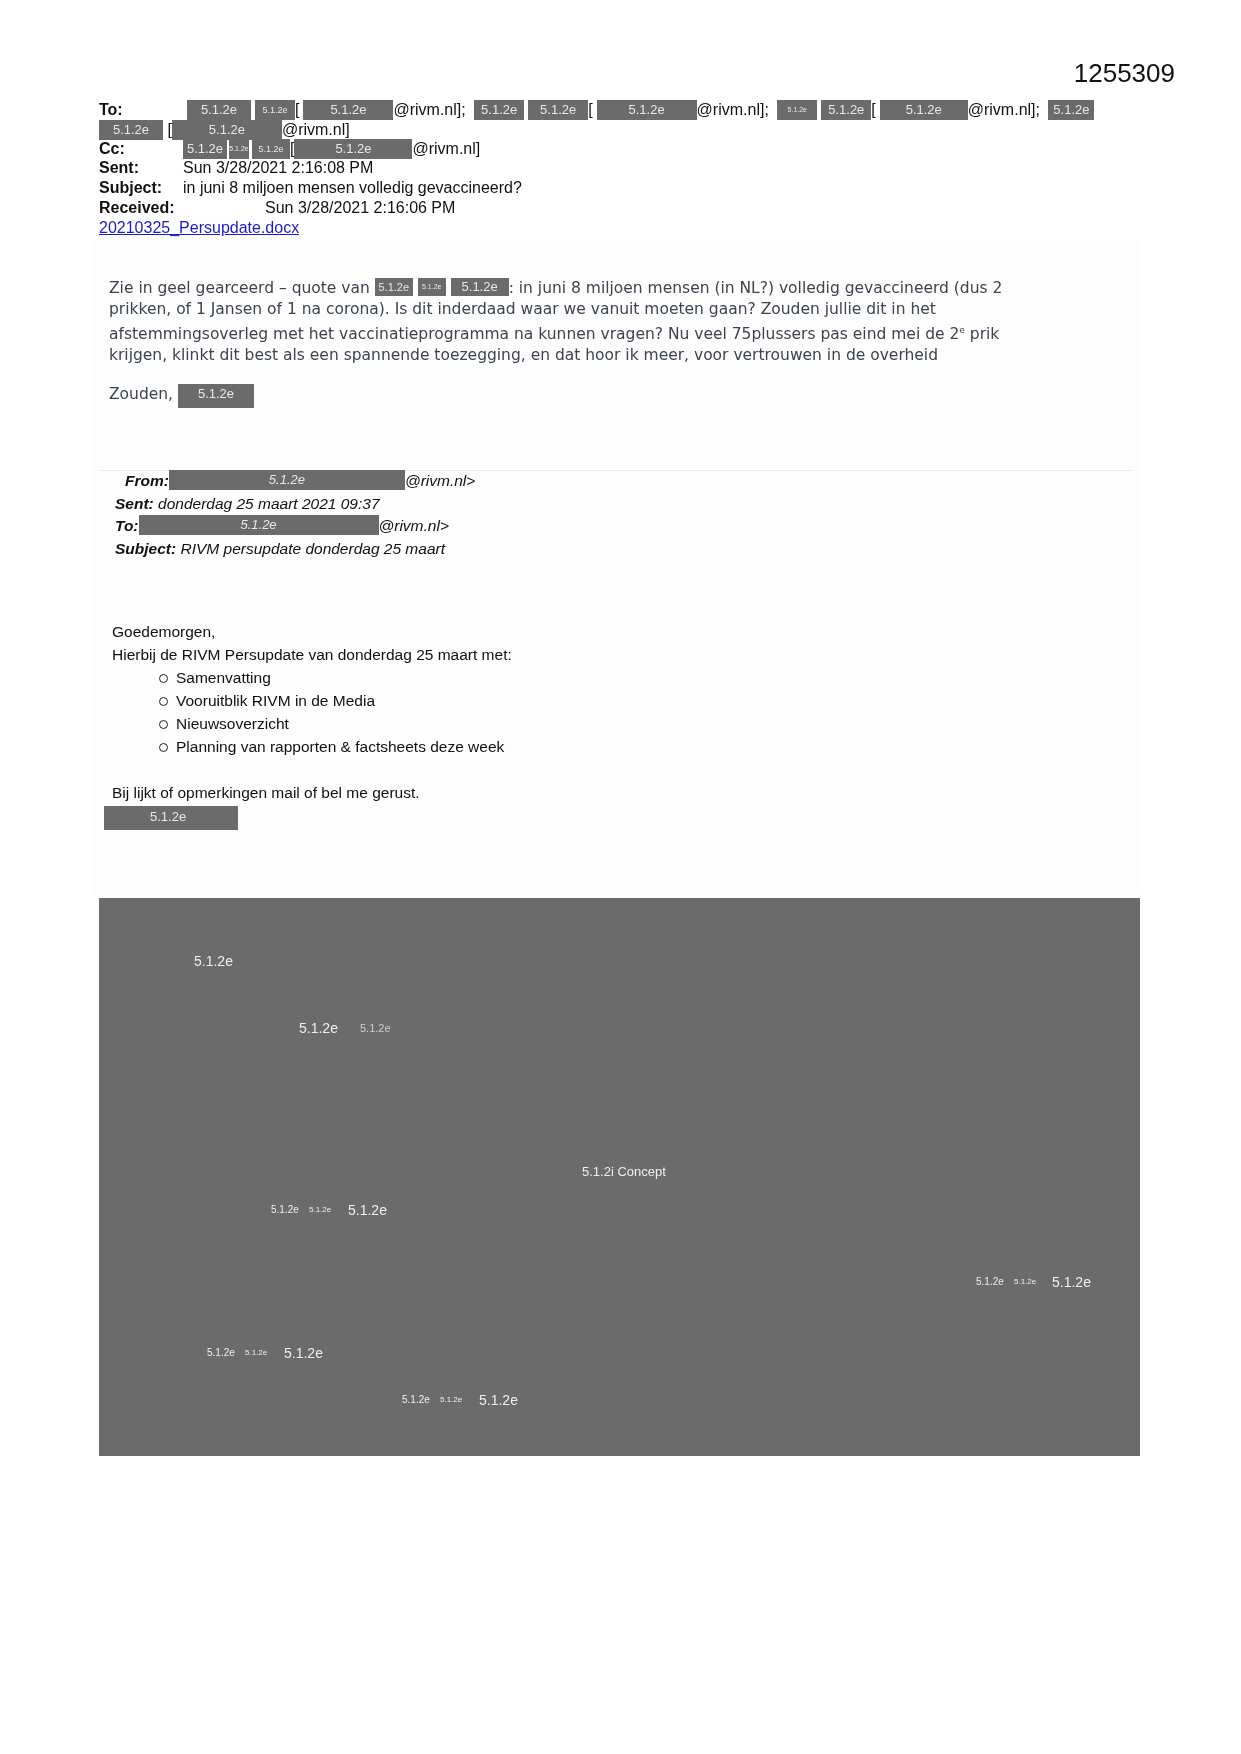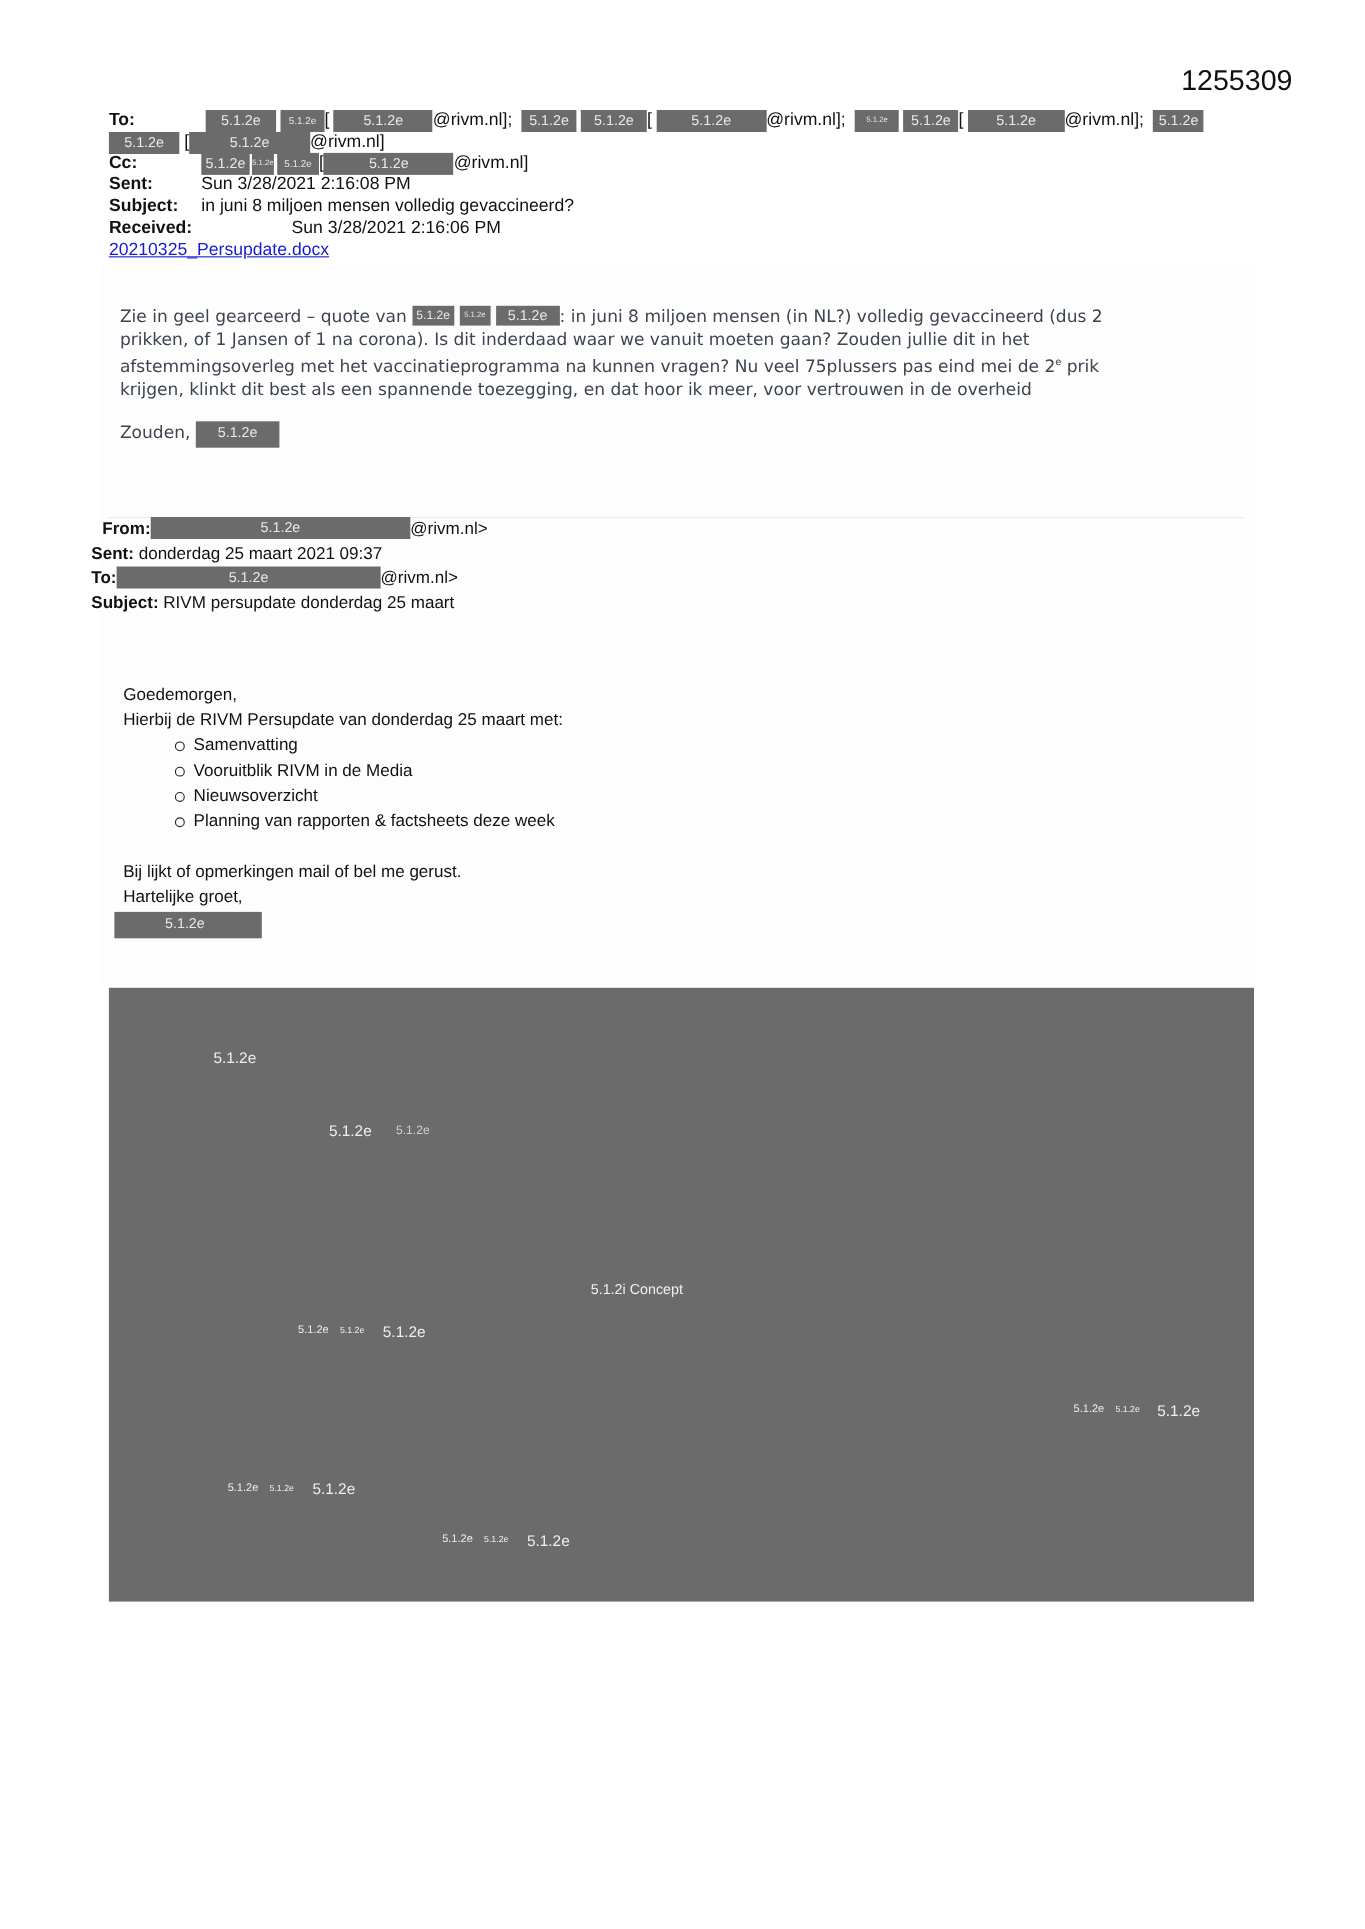--- a/index.html
+++ b/index.html
@@ -72,21 +72,21 @@
   <div style="white-space:nowrap">krijgen, klinkt dit best als een spannende toezegging, en dat hoor ik meer, voor vertrouwen in de overheid</div>
   <div style="height:18px"></div>
   <div>
     <span>Zouden,</span>
     <span class="redact" style="width:76px;height:24px;line-height:20px">5.1.2e</span>
   </div>
 </div>
 
 <div class="abs sep"></div>
 
-<div class="abs calibri" style="left:83px; top:470px; line-height:22.5px;">
+<div class="abs calibri" style="left:115px; top:470px; line-height:22.5px;font-style:italic;">
   <div style="padding-left:10px; white-space:nowrap">
     <b>From:</b><span class="redact" style="width:236px">5.1.2e</span><span>@rivm.nl&gt;</span>
   </div>
   <div style="white-space:nowrap">
     <b>Sent:</b><span> donderdag 25 maart 2021 09:37</span>
   </div>
   <div style="white-space:nowrap">
     <b>To:</b><span class="redact" style="width:240px">5.1.2e</span><span>@rivm.nl&gt;</span>
   </div>
   <div style="white-space:nowrap">
@@ -98,31 +98,30 @@
   <div>Goedemorgen,</div>
   <div>Hierbij de RIVM Persupdate van donderdag 25 maart met:</div>
   <ul class="bullets" style="margin-left:44px">
     <li>Samenvatting</li>
     <li>Vooruitblik RIVM in de Media</li>
     <li>Nieuwsoverzicht</li>
     <li>Planning van rapporten &amp; factsheets deze week</li>
   </ul>
   <div style="height:23px"></div>
   <div>Bij lijkt of opmerkingen mail of bel me gerust.</div>
-  <div>Hartelijke groet,</div>
   <div style="margin-left:-8px; margin-top:2px">
     <span class="redact" style="width:134px;height:24px;line-height:22px;text-align:left;padding-left:0"><span style="padding-left:46px">5.1.2e</span></span>
   </div>
 </div>
 
 <div class="abs gray-panel" id="gray-panel">
     <div class="pl" style="left: 95px; top: 55px; font-size: 14px;">5.1.2e</div>
     <div class="pl" style="left: 200px; top: 122px; font-size: 14px;">5.1.2e</div>
     <div class="pl" style="left: 261px; top: 124px; font-size: 11px; color: rgb(207, 207, 207);">5.1.2e</div>
-    <div class="pl" style="left: 438px; top: 266px; font-size: 13px;">5.1.2i Concept</div>
+    <div class="pl" style="left: 483px; top: 266px; font-size: 13px;">5.1.2i Concept</div>
     <div class="pl" style="left: 172px; top: 306px; font-size: 10px;">5.1.2e</div>
     <div class="pl" style="left: 210px; top: 307px; font-size: 8px;">5.1.2e</div>
     <div class="pl" style="left: 249px; top: 304px; font-size: 14px;">5.1.2e</div>
     <div class="pl" style="left: 877px; top: 378px; font-size: 10px;">5.1.2e</div>
     <div class="pl" style="left: 915px; top: 379px; font-size: 8px;">5.1.2e</div>
     <div class="pl" style="left: 953px; top: 376px; font-size: 14px;">5.1.2e</div>
     <div class="pl" style="left: 108px; top: 449px; font-size: 10px;">5.1.2e</div>
     <div class="pl" style="left: 146px; top: 450px; font-size: 8px;">5.1.2e</div>
     <div class="pl" style="left: 185px; top: 447px; font-size: 14px;">5.1.2e</div>
     <div class="pl" style="left: 303px; top: 496px; font-size: 10px;">5.1.2e</div>

